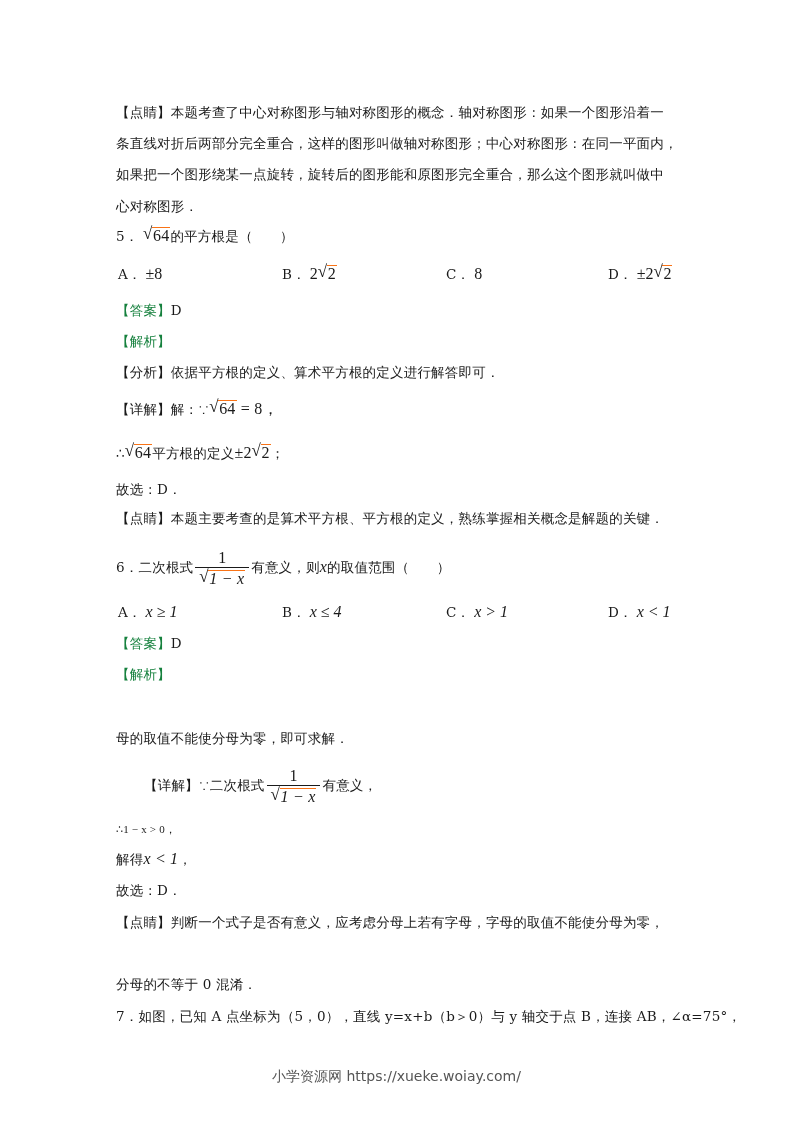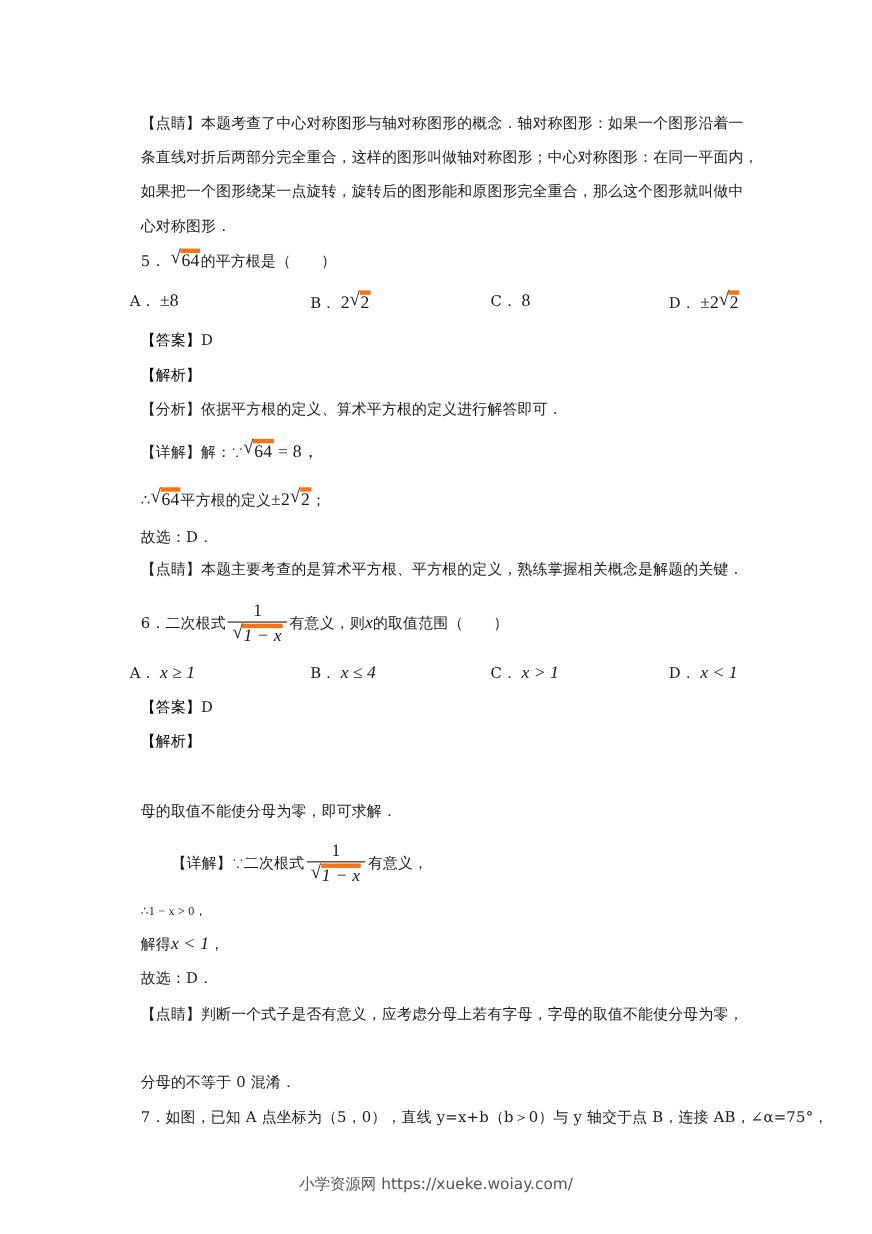--- a/index.html
+++ b/index.html
@@ -1,25 +1,25 @@
 <!DOCTYPE html>
 <html><head>
 <meta charset="utf-8">
 <style>
   html, body { margin: 0; padding: 0; background: #ffffff; }
   body { width: 793px; height: 1122px; position: relative; overflow: hidden;
          font-family: "DejaVu Serif", "Liberation Serif", serif; color: #1a1a1a; }
   .page { position: absolute; left: 0; top: 0; width: 793px; height: 1122px; }
-  .line { position: absolute; left: 128px; font-size: 13.5px; line-height: 20px; white-space: nowrap; letter-spacing: 0.2px; }
-  .blue { color: #000000; text-align: right; }
+  .line { position: absolute; left: 116px; font-size: 13.5px; line-height: 20px; white-space: nowrap; letter-spacing: 0.2px; }
+  .blue { color: #15803d; text-align: right; }
   .math { font-family: "Liberation Serif", "DejaVu Serif", serif; font-size: 16px; }
   .it { font-style: italic; }
   .sqrt { display: inline-block; position: relative; padding-left: 9px; }
   .sqrt .rad { position: absolute; left: 0; top: -2px; font-size: 17px; }
-  .sqrt .body { border-top: 4px solid #f97316; padding: 0 1px; display: inline-block; line-height: 16px; }
+  .sqrt .body { border-top: 1px solid #f97316; padding: 0 1px; display: inline-block; line-height: 16px; }
   .frac { display: inline-flex; flex-direction: column; align-items: center; vertical-align: middle; margin: 0 2px; }
   .frac .num { font-size: 16px; line-height: 18px; padding: 0 4px; }
   .frac .den { border-top: 1px solid #1a1a1a; font-size: 16px; line-height: 20px; padding: 1px 4px 0; }
   .opt { position: absolute; font-size: 13.5px; line-height: 20px; white-space: nowrap; }
   .footer { position: absolute; left: 0; width: 793px; top: 1068px; text-align: center;
             font-family: "DejaVu Sans", "Liberation Sans", sans-serif; font-size: 14px; color: #555555; }
   .small { font-size: 11px; }
 </style>
 </head>
 <body>

